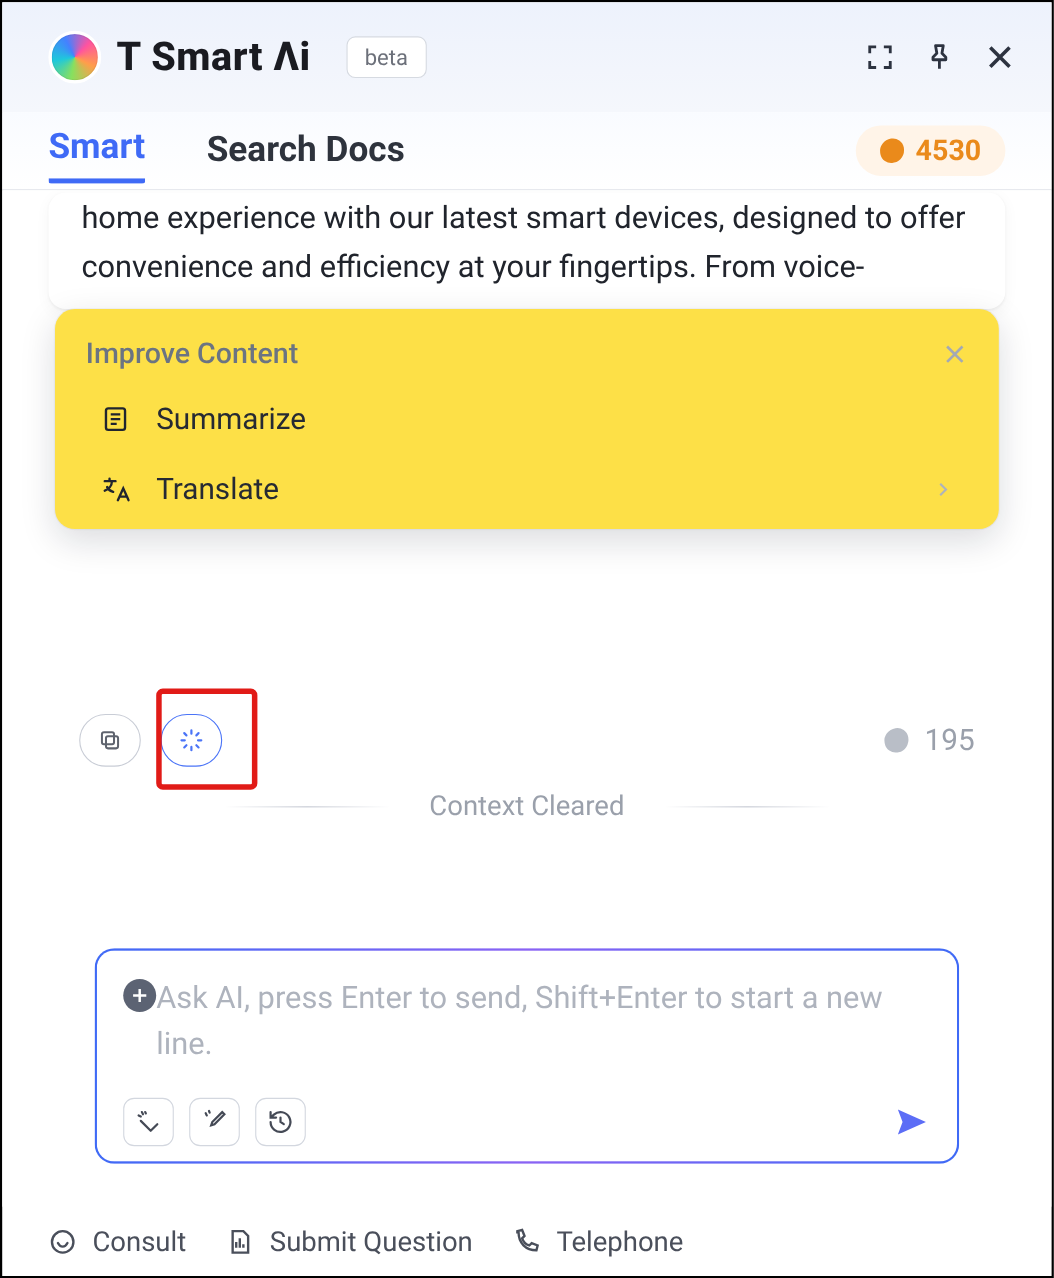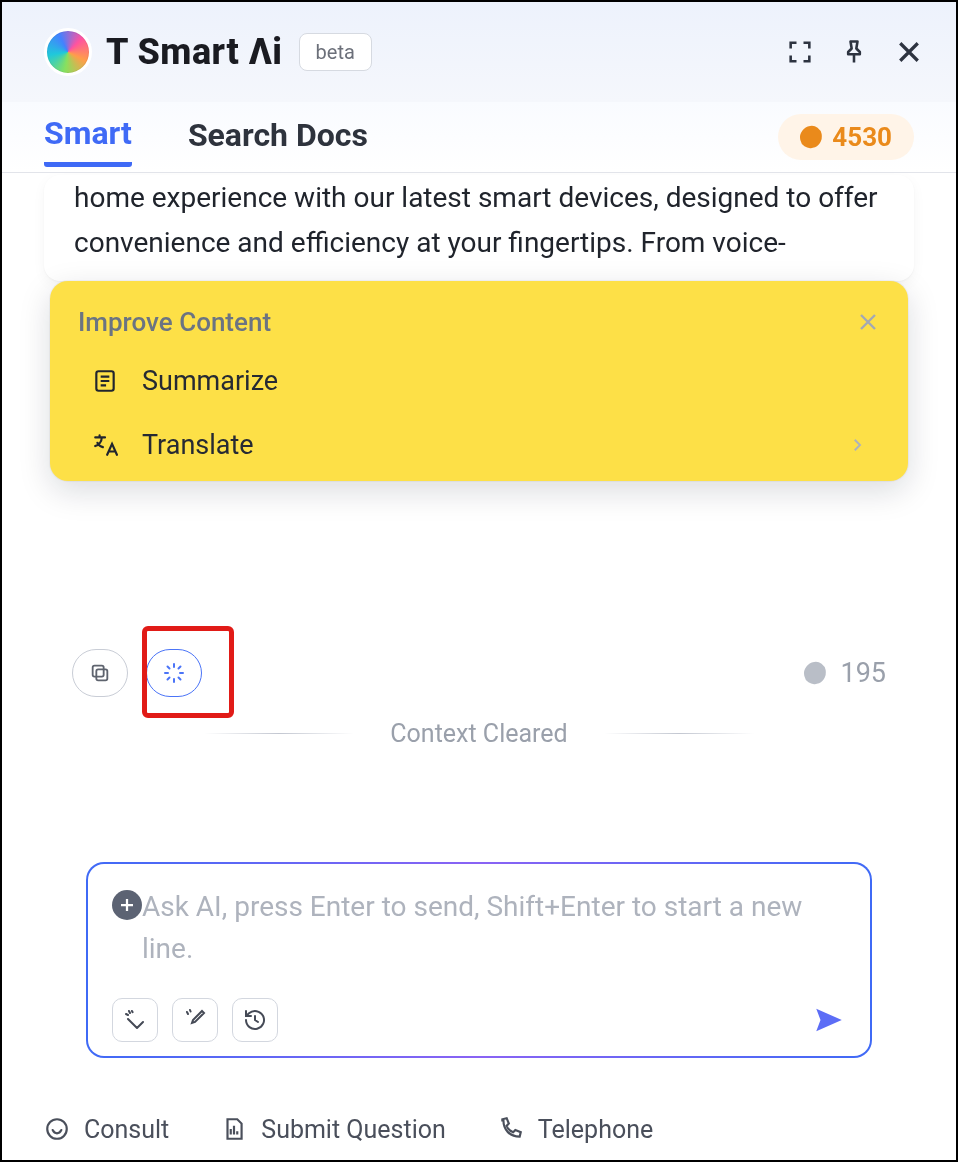--- a/index.html
+++ b/index.html
@@ -27,21 +27,21 @@
     border-radius: 50%;
     background: conic-gradient(from 45deg, #ff53a0, #ff9e4a, #88e05e, #1fc8db, #4481ff, #ff53a0);
     border: 3px solid #fff;
     box-shadow: 0 0 0 1px rgba(0,0,0,.05) inset;
   }
   .app-title {
     font-size: 36px;
     font-weight: 800;
     color: #1a1b21;
     letter-spacing: 0.5px;
-    margin-right: 16px;
+    margin-right: 32px;
   }
   .beta-badge {
     font-size: 20px;
     color: #6c707a;
     border: 1px solid #d6dae1;
     border-radius: 8px;
     padding: 6px 16px;
     background: #fff;
   }
   .header-right {
@@ -243,21 +243,21 @@
     margin-left: auto;
     color: #5c6df6;
     cursor: pointer;
   }
 
   
   .footer {
     height: 64px;
     display: flex; align-items: center;
     padding: 0 42px;
-    gap: 52px;
+    gap: 36px;
   }
   .foot-item {
     display: inline-flex; align-items: center; gap: 14px;
     color: #4a4f5b; font-size: 25px;
     cursor: pointer;
   }
 
   svg { display: block; }
 </style>
 </head>

